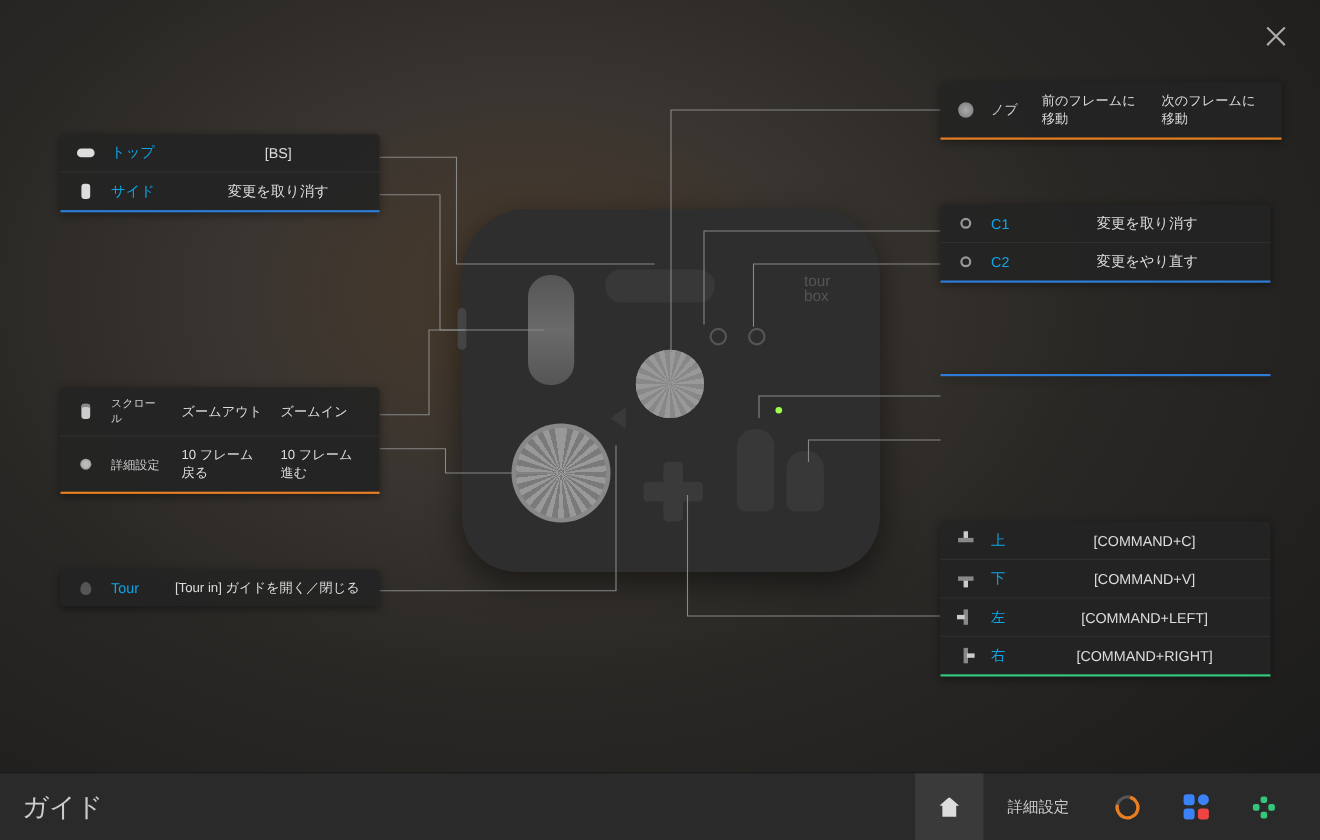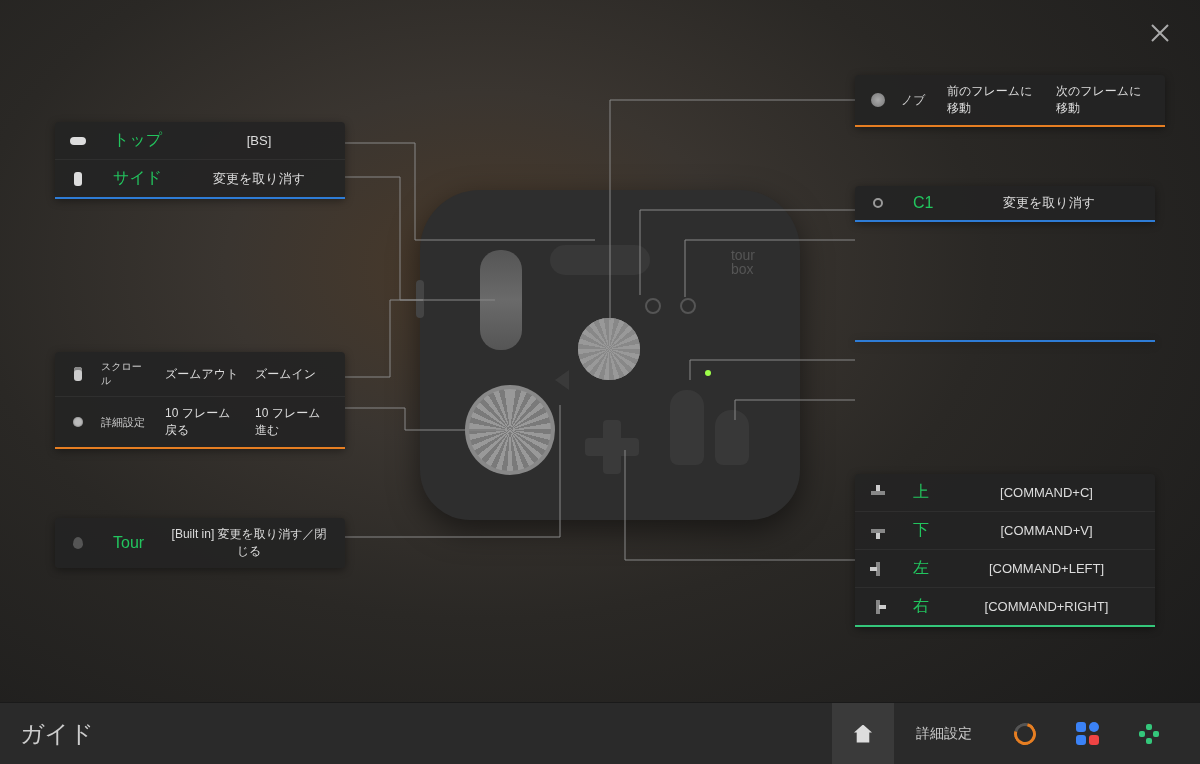--- a/index.html
+++ b/index.html
@@ -116,21 +116,21 @@
   box-shadow: 0 2px 8px rgba(0,0,0,0.4);
   font-size: 13px;
 }
 .panel-row {
   display: flex; align-items: center;
   padding: 8px 14px;
   gap: 14px;
 }
 .panel-row + .panel-row { border-top: 1px solid rgba(255,255,255,0.05); }
 .panel .icon-col { width: 18px; display:flex; justify-content:center; }
-.panel .label-col { width: 60px; font-size: 16px; color:#22c55e;margin-left:12px; }
+.panel .label-col { width: 60px; font-size: 13px; color:#0ea5e9; }
 .panel .action-col { flex: 1; text-align: center; font-size: 13px; color:#ddd; }
 .panel .action-half { flex:1; text-align:left; font-size:12px; color:#ddd; }
 .underline { height: 2px; }
 
 
 .pill-h { width:16px; height:8px; background:#ddd; border-radius:4px; }
 .pill-v { width:8px; height:14px; background:#ddd; border-radius:3px; }
 .dot-o { width:10px; height:10px; border:2px solid #999; border-radius:50%; }
 .drop { width:10px; height:12px; background:#555; border-radius:50% 50% 50% 50% / 60% 60% 40% 40%; }
 .disc { width:14px; height:14px; background:radial-gradient(#aaa,#777); border-radius:50%; }
@@ -245,20 +245,27 @@
 </div>
 
 <div class="panel" style="left:855px; top:186px; width:300px;">
   <div class="panel-row">
     <div class="icon-col">
         <div class="dot-o"></div>
       </div>
     <div class="label-col" style="width:30px">C1</div>
     <div class="action-col">変更を取り消す</div>
   </div>
+  <div class="panel-row">
+    <div class="icon-col">
+        <div class="dot-o"></div>
+      </div>
+    <div class="label-col" style="width:30px">C2</div>
+    <div class="action-col">変更をやり直す</div>
+  </div>
   <div class="underline" style="background:#2e7cd6"></div>
 </div>
 
 <div class="panel" style="left:55px; top:352px; width:290px;">
   <div class="panel-row">
     <div class="icon-col">
         <div class="scroll-ic"></div>
       </div>
     <div style="width:50px;font-size:10px">スクロール</div>
     <div class="action-half">ズームアウト</div>
@@ -278,21 +285,21 @@
 <div class="panel" style="left:855px; top:340px; width:300px;">
   <div class="underline" style="background:#2e7cd6"></div>
 </div>
 
 <div class="panel" style="left:55px; top:518px; width:290px;">
   <div class="panel-row">
     <div class="icon-col">
         <div class="drop"></div>
       </div>
     <div class="label-col" style="width:40px">Tour</div>
-    <div class="action-col" style="font-size:12px">[Built in] 変更を取り消す／閉じる</div>
+    <div class="action-col" style="font-size:12px">[Tour in] ガイドを開く／閉じる</div>
   </div>
 </div>
 
 <div class="panel" style="left:855px; top:474px; width:300px;">
   <div class="panel-row">
     <div class="icon-col">
         <div class="plus-ic up"></div>
       </div>
     <div class="label-col" style="width:25px">上</div>
     <div class="action-col">[COMMAND+C]</div>

